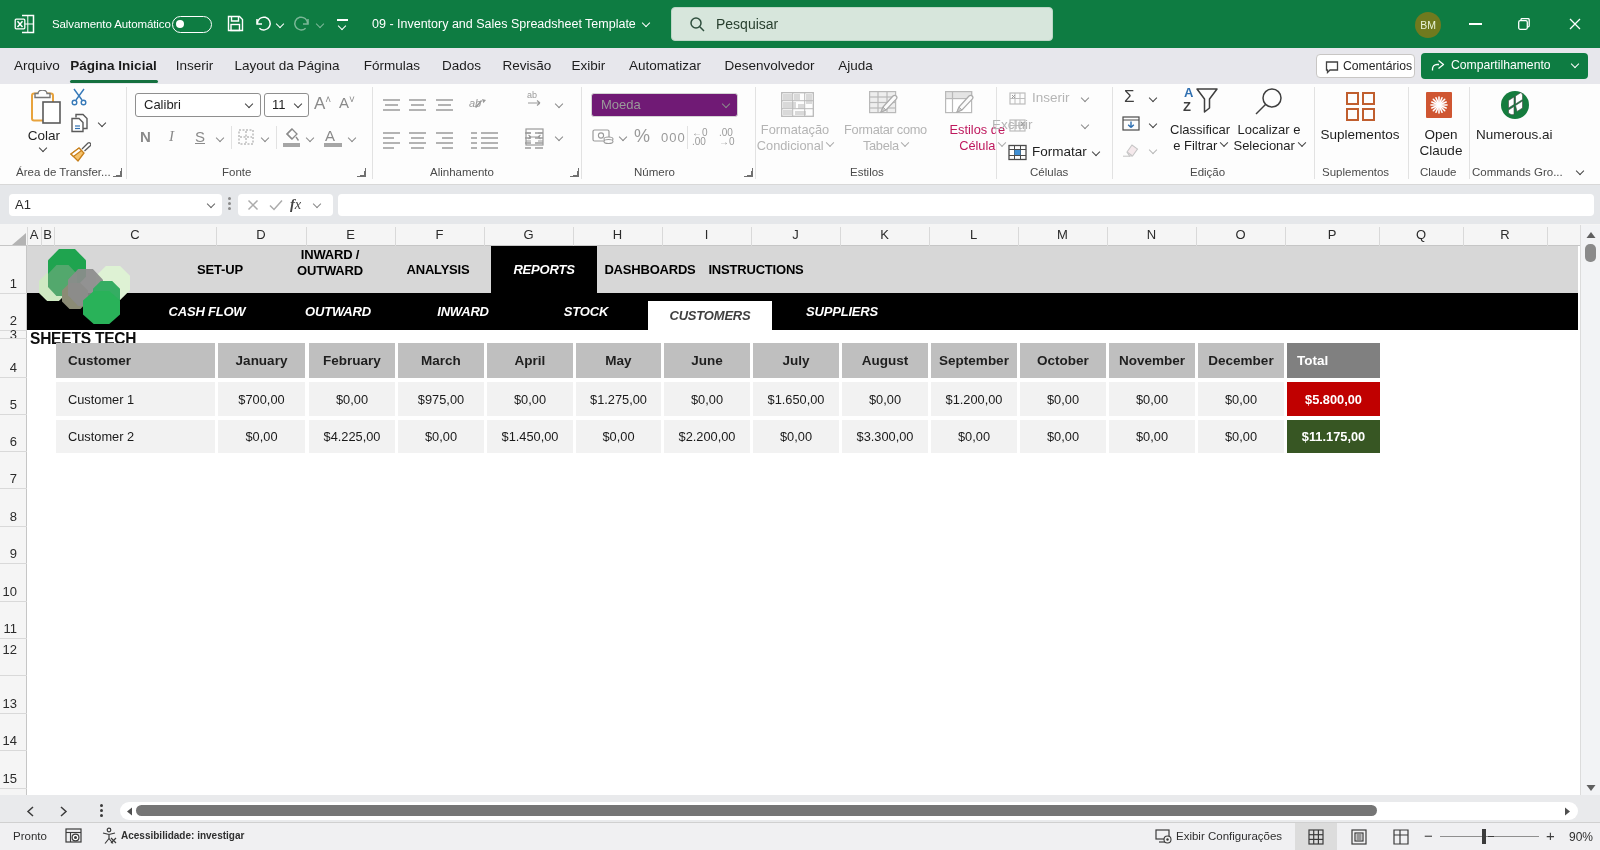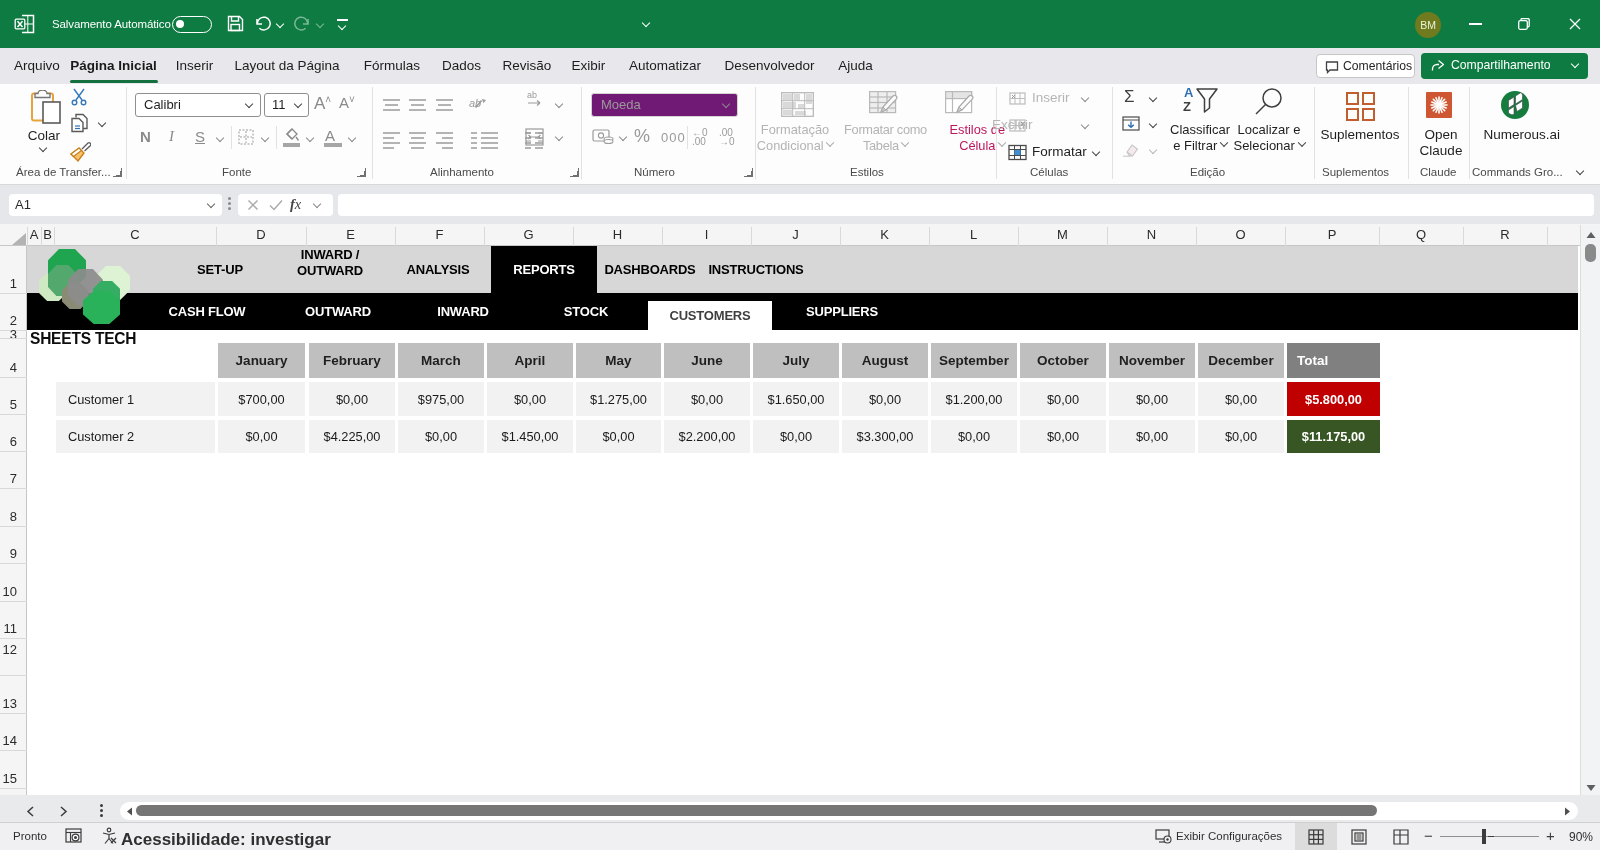--- a/index.html
+++ b/index.html
@@ -27,21 +27,21 @@
   #colhead { left:0; top:224px; width:1600px; height:22px; background:#f5f5f5; border-bottom:1px solid #c6c6c6; }
   .clab { position:absolute; top:0; height:22px; line-height:22px; text-align:center; font-size:13px; color:#2b2b2b; }
   .cline { position:absolute; top:3px; height:19px; width:1px; background:#d9d9d9; }
   
   #grid { left:0; top:246px; width:1600px; height:549px; background:#fff; }
   #rowhead { position:absolute; left:0; top:0; width:27px; height:549px; background:#f5f5f5; border-right:1px solid #c6c6c6; }
   .rlab { position:absolute; right:9px; font-size:13px; color:#2b2b2b; }
   .rline { position:absolute; left:0; width:27px; height:1px; background:#d9d9d9; }
   .oct { position:absolute; clip-path:polygon(29% 0,71% 0,100% 29%,100% 71%,71% 100%,29% 100%,0 71%,0 29%); }
   .t1cell { position:absolute; top:0; height:100%; font-weight:bold; font-size:13px; letter-spacing:-0.2px; color:#000; display:flex; align-items:center; justify-content:center; text-align:center; line-height:16px; }
-  .t2cell { position:absolute; top:0; height:100%; font-weight:bold; font-size:13px; letter-spacing:-0.2px; color:#fff; display:flex; align-items:center; justify-content:center; }
+  .t2cell { position:absolute; top:0; height:100%; font-weight:bold; font-size:13px; letter-spacing:-0.2px; color:#fff; display:flex; align-items:center; justify-content:center;font-style:italic; }
   .hcell { position:absolute; background:#bfbfbf; font-weight:bold; font-size:13.5px; color:#1f1f1f; display:flex; align-items:center; justify-content:center; }
   .dcell { position:absolute; background:#f2f2f2; font-size:12.8px; color:#1a1a1a; display:flex; align-items:center; justify-content:center; }
   
   #navstrip { left:0; top:795px; width:1600px; height:27px; background:#e9eaec; }
   #statusbar { left:0; top:822px; width:1600px; height:28px; background:#f0f0f2; border-top:1px solid #d0d0d0; font-size:11.5px; color:#2f2f2f; }
 </style></head>
 <body>
   <div class="abs" id="titlebar">
 
     <svg class="abs" style="left:14px;top:13px" width="22" height="22" viewBox="0 0 22 22">
@@ -70,22 +70,30 @@
     <div class="chev chevw abs" style="left:277px;top:21px"></div>
 
     <svg class="abs" style="left:293px;top:15px;opacity:.45" width="18" height="17" viewBox="0 0 18 17">
       <path d="M15 4 v5 h-5" fill="none" stroke="#fff" stroke-width="1.5"></path>
       <path d="M14.6 8.6 a6.4 6.4 0 1 0 -2 4.6" fill="none" stroke="#fff" stroke-width="1.5"></path>
     </svg>
     <div class="chev chevw abs" style="left:317px;top:21px;opacity:.45"></div>
 
     <div class="abs" style="left:337px;top:19px;width:11px;height:1.6px;background:#fff"></div>
     <div class="chev chevw abs" style="left:339px;top:23px"></div>
+    <div class="abs" style="left:372px;top:0;height:48px;line-height:48px;font-size:12.5px;color:#fff">09 - Inventory and Sales Spreadsheet Template</div>
     <div class="chev chevw abs" style="left:643px;top:20px"></div>
 
+    <div class="abs" style="left:671px;top:7px;width:382px;height:34px;background:#d7e6dc;border:1px solid #bcd6c6;border-radius:4px">
+      <svg class="abs" style="left:17px;top:8px" width="17" height="17" viewBox="0 0 17 17">
+        <circle cx="7" cy="7" r="5" fill="none" stroke="#2f4f3e" stroke-width="1.5"></circle>
+        <line x1="10.8" y1="10.8" x2="15" y2="15" stroke="#2f4f3e" stroke-width="1.5"></line>
+      </svg>
+      <div class="abs" style="left:44px;top:0;height:32px;line-height:32px;font-size:14px;color:#29402f">Pesquisar</div>
+    </div>
 
     <div class="abs" style="left:1415px;top:12px;width:26px;height:26px;border-radius:50%;background:#707a1e;color:#e8f3d8;font-size:10.5px;text-align:center;line-height:26px">BM</div>
 
     <div class="abs" style="left:1469px;top:23px;width:13px;height:1.5px;background:#fff"></div>
     <svg class="abs" style="left:1518px;top:18px" width="12" height="12" viewBox="0 0 12 12">
       <rect x="0.7" y="2.7" width="8.6" height="8.6" rx="1.5" fill="none" stroke="#fff" stroke-width="1.3"></rect>
       <path d="M3 2.6 v-1 a1 1 0 0 1 1-1 h6 a1.2 1.2 0 0 1 1.2 1.2 v6 a1 1 0 0 1 -1 1 h-1" fill="none" stroke="#fff" stroke-width="1.3"></path>
     </svg>
     <svg class="abs" style="left:1569px;top:18px" width="12" height="12" viewBox="0 0 12 12">
       <path d="M1 1 L11 11 M11 1 L1 11" stroke="#fff" stroke-width="1.3"></path>
@@ -377,21 +385,21 @@
     <div class="abs" style="left:1501px;top:7px;width:28px;height:28px;border-radius:50%;background:#157c3e">
       <svg class="abs" style="left:0;top:0" width="28" height="28" viewBox="0 0 28 28">
         <g fill="#fff" stroke="#444" stroke-width="0.6">
           <path d="M7.5 9.5 l5.5 -3.5 v7.5 l-5.5 3.5 z"></path>
           <path d="M14.5 5 l5.5 -3.5 q1.5 1.5 1.5 3 v4 l-7 4.5 z"></path>
           <path d="M7.5 19 l5.5 -3.5 v8 q-2.5 0.5 -4 -0.5 l-1.5 -1 z"></path>
           <path d="M14.5 14.5 l7 -4.5 v7 l-5.5 3.5 z"></path>
         </g>
       </svg>
     </div>
-    <div class="abs" style="left:1476px;top:43px;width:84px;text-align:right;font-size:13.5px;color:#1f1f1f">Numerous.ai</div>
+    <div class="abs" style="left:1476px;top:43px;width:84px;text-align:left;font-size:13.5px;color:#1f1f1f">Numerous.ai</div>
     <div class="glabel" style="left:1472px">Commands Gro...</div>
     <div class="chev abs" style="left:1577px;top:84px"></div>
   </div>
   <div class="abs" id="fbar">
     <div class="wbox" style="left:9px;width:213px">
       <div class="abs" style="left:6px;top:3px;font-size:13px;color:#2b2b2b">A1</div>
       <div class="chev abs" style="left:199px;top:7px;border-color:#666"></div>
     </div>
     <div class="abs" style="left:228px;top:12px;width:3px;height:3px;background:#8a8a8a;border-radius:50%"></div>
     <div class="abs" style="left:228px;top:17px;width:3px;height:3px;background:#8a8a8a;border-radius:50%"></div>
@@ -474,20 +482,21 @@
     <div class="oct" style="left:39px;top:27px;width:28px;height:28px;background:#cfe9c2"></div>
     <div class="oct" style="left:96px;top:20px;width:34px;height:34px;background:#def2d4"></div>
     <div class="oct" style="left:48px;top:3px;width:38px;height:39px;background:#1fa44f"></div>
     <div class="oct" style="left:48px;top:19px;width:29px;height:31px;background:#53a86d"></div>
     <div class="oct" style="left:62px;top:37px;width:26px;height:26px;background:#8b8b75"></div>
     <div class="oct" style="left:68px;top:23px;width:35px;height:37px;background:#8c8c8c;opacity:.92"></div>
     <div class="oct" style="left:93px;top:35px;width:27px;height:27px;background:#35ad63"></div>
     <div class="oct" style="left:83px;top:45px;width:37px;height:33px;background:#29b259"></div>
     <div class="abs" style="left:30px;top:82px;width:120px;font-size:14.5px;font-weight:900;letter-spacing:-0.2px;color:#0d0d0d;transform:scale(1.07,1.2);transform-origin:left top">SHEETS TECH</div>
 
+    <div class="hcell" style="left:56px;top:97px;width:159px;height:35px;justify-content:flex-start;padding-left:12px">Customer</div>
     <div class="hcell" style="left:218px;top:97px;width:87px;height:35px">January</div>
     <div class="hcell" style="left:309px;top:97px;width:86px;height:35px">February</div>
     <div class="hcell" style="left:398px;top:97px;width:86px;height:35px">March</div>
     <div class="hcell" style="left:487px;top:97px;width:86px;height:35px">April</div>
     <div class="hcell" style="left:576px;top:97px;width:85px;height:35px">May</div>
     <div class="hcell" style="left:664px;top:97px;width:86px;height:35px">June</div>
     <div class="hcell" style="left:753px;top:97px;width:86px;height:35px">July</div>
     <div class="hcell" style="left:842px;top:97px;width:86px;height:35px">August</div>
     <div class="hcell" style="left:931px;top:97px;width:86px;height:35px">September</div>
     <div class="hcell" style="left:1020px;top:97px;width:86px;height:35px">October</div>
@@ -596,21 +605,21 @@
       <line x1="1" y1="4.5" x2="16" y2="4.5" stroke="#3b3b3b" stroke-width="1.1"></line>
       <line x1="5.5" y1="4.5" x2="5.5" y2="14" stroke="#3b3b3b" stroke-width="1.1"></line>
       <circle cx="10.5" cy="9.5" r="3.4" fill="#fff" stroke="#3b3b3b" stroke-width="1.2"></circle>
       <circle cx="10.5" cy="9.5" r="1.5" fill="#3b3b3b"></circle>
     </svg>
     <svg class="abs" style="left:100px;top:4px" width="18" height="18" viewBox="0 0 18 18">
       <circle cx="9" cy="3" r="1.8" fill="none" stroke="#3b3b3b" stroke-width="1.2"></circle>
       <path d="M3 6 l6 1.5 6 -1.5 M9 7.5 v4 M9 11.5 l-4 5 M9 11.5 l4 5" fill="none" stroke="#3b3b3b" stroke-width="1.2"></path>
       <path d="M11 11 l5 5 M16 11 l-5 5" stroke="#3b3b3b" stroke-width="1.2"></path>
     </svg>
-    <div class="abs" style="left:121px;top:7px;font-weight:bold;font-size:17px">Acessibilidade: investigar</div>
+    <div class="abs" style="left:121px;top:7px;font-weight:bold;font-size:10px">Acessibilidade: investigar</div>
     <svg class="abs" style="left:1155px;top:6px" width="18" height="15" viewBox="0 0 18 15">
       <rect x="1" y="1" width="13" height="9" fill="none" stroke="#3b3b3b" stroke-width="1.2"></rect>
       <path d="M4 13 h6" stroke="#3b3b3b" stroke-width="1.2"></path>
       <circle cx="12.5" cy="10.5" r="3.5" fill="#f0f0f0" stroke="#3b3b3b" stroke-width="1.1"></circle>
       <circle cx="12.5" cy="10.5" r="1.2" fill="#3b3b3b"></circle>
     </svg>
     <div class="abs" style="left:1176px;top:7px">Exibir Configurações</div>
     <div class="abs" style="left:1295px;top:0;width:42px;height:27px;background:#dcdcdc"></div>
     <svg class="abs" style="left:1308px;top:6px" width="16" height="16" viewBox="0 0 16 16">
       <g stroke="#3b3b3b" stroke-width="1.2" fill="none">

